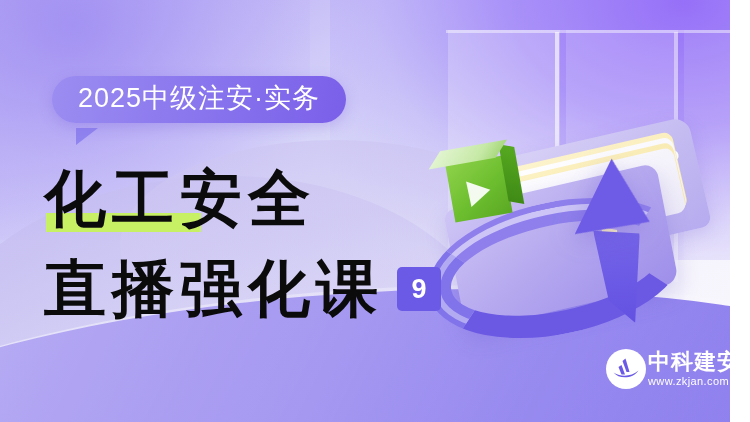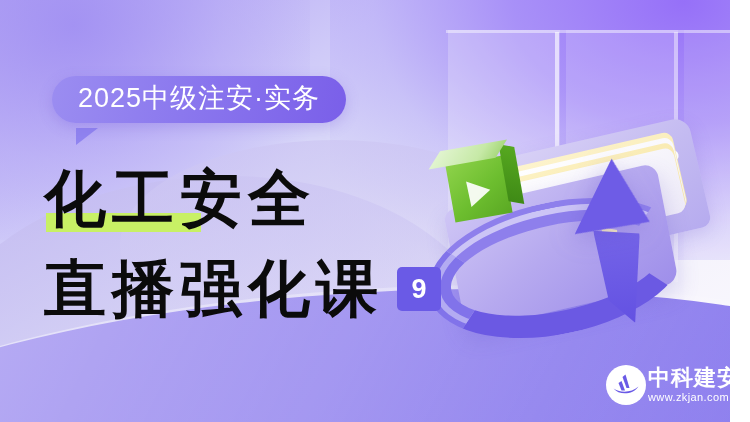--- a/index.html
+++ b/index.html
@@ -302,21 +302,21 @@
     font-weight: bold;
     display: flex;
     align-items: center;
     justify-content: center;
     line-height: 1;
   }
 
   
   .logo {
     position: absolute;
-    left: 606px; top: 365px;
+    left: 606px; top: 349px;
     display: flex;
     align-items: center;
     gap: 2px;
   }
   .logo-mark {
     width: 40px; height: 40px;
     border-radius: 50%;
     background: #ffffff;
     display: flex; align-items: center; justify-content: center;
     flex: 0 0 auto;

